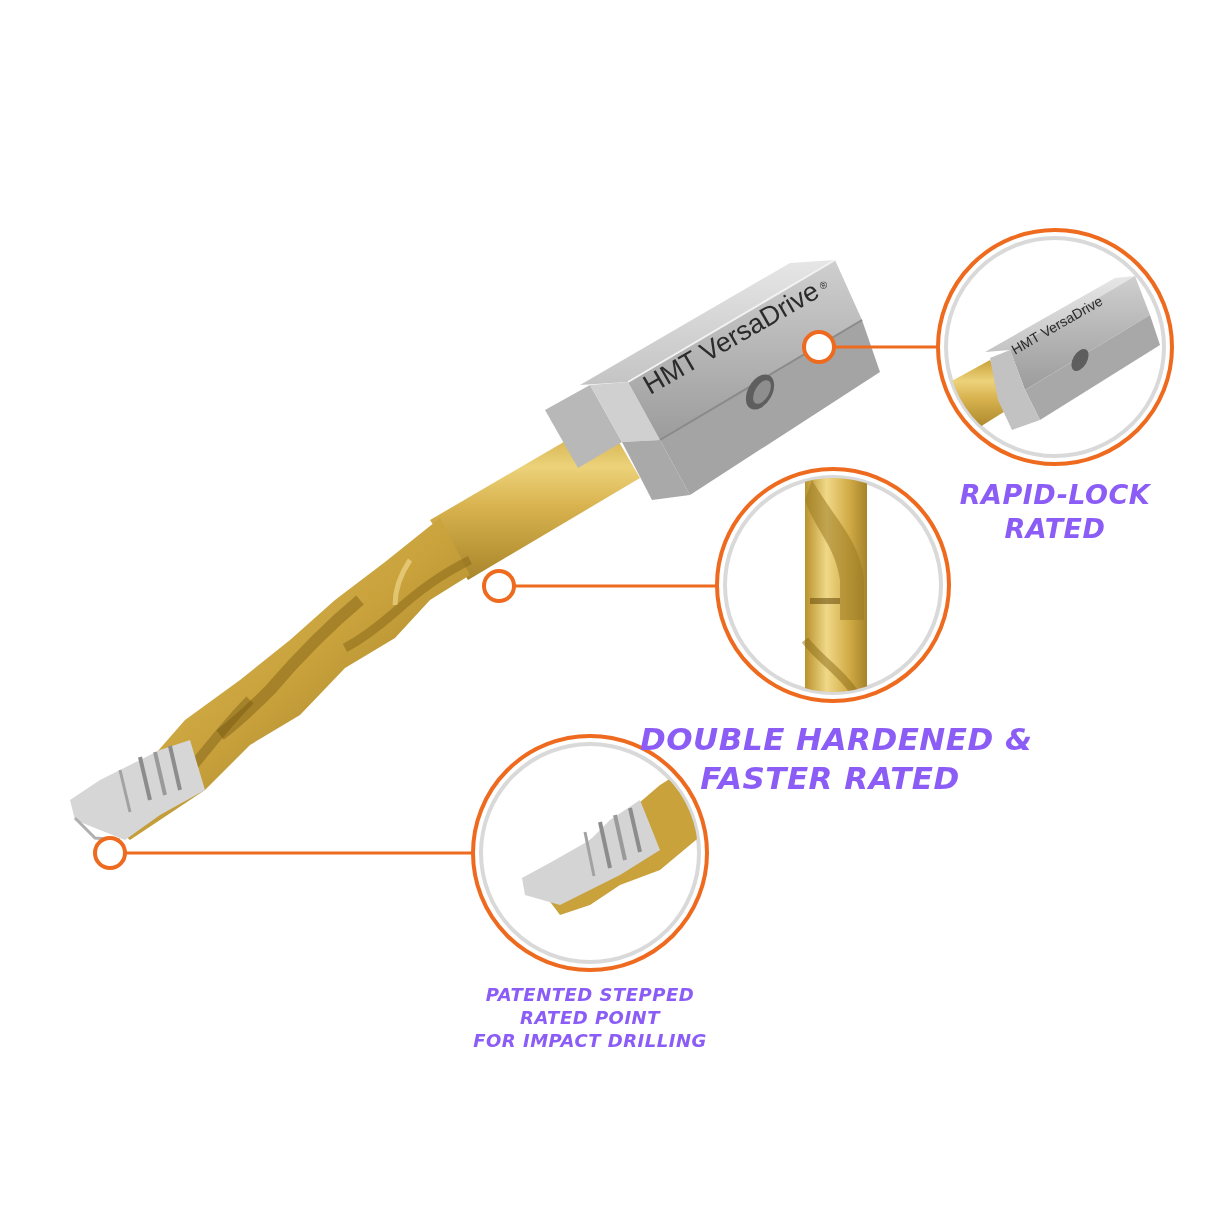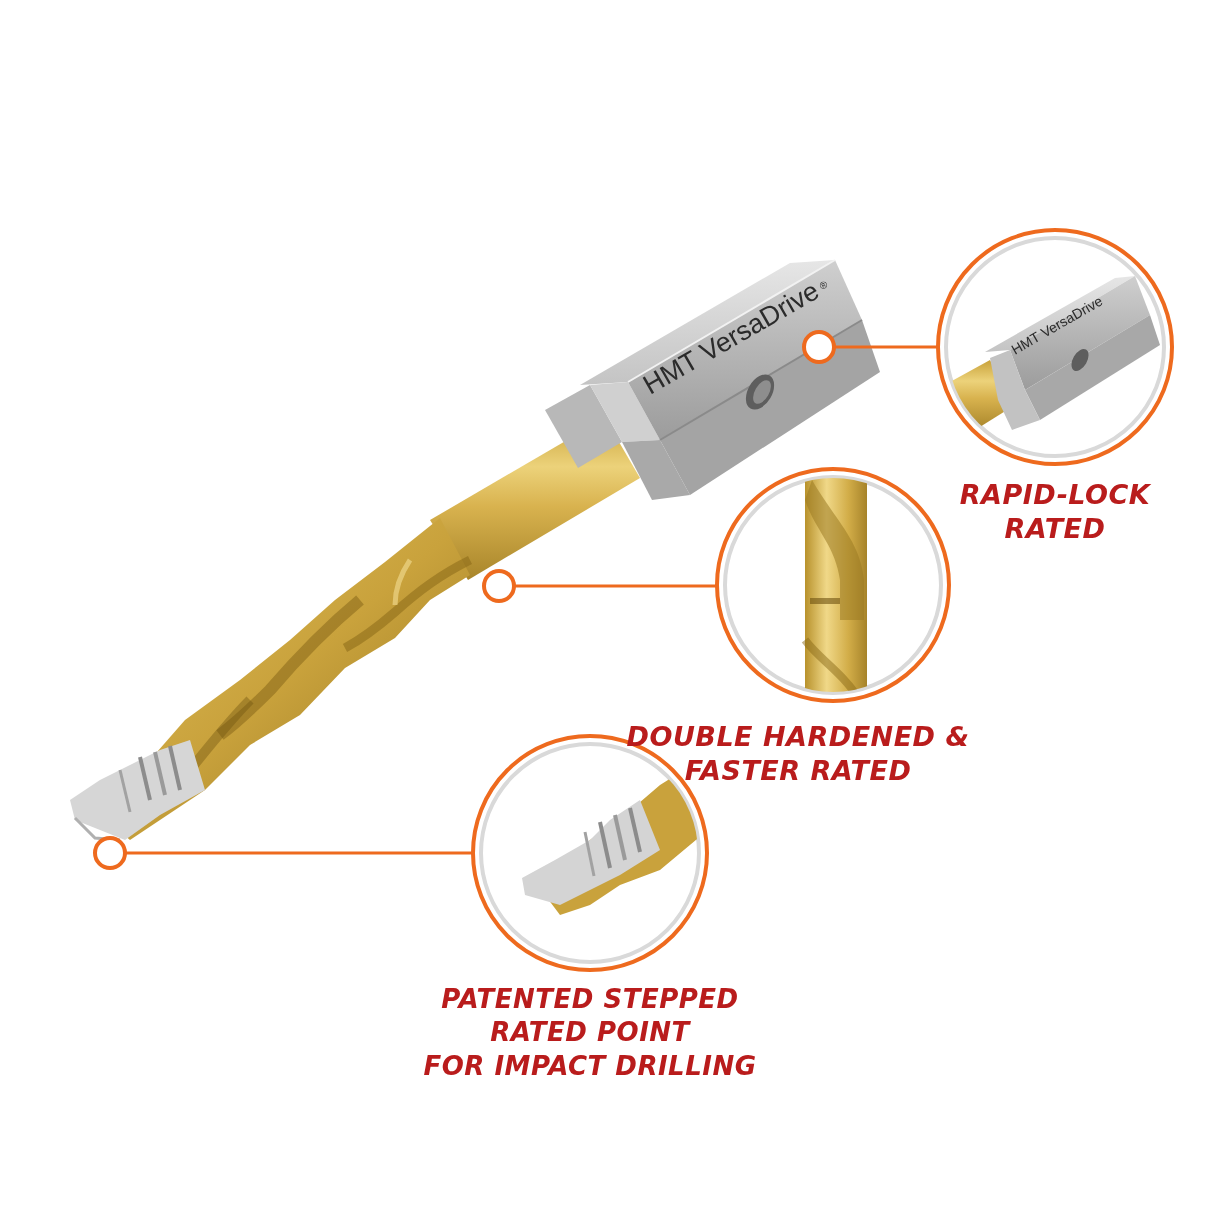--- a/index.html
+++ b/index.html
@@ -1,28 +1,28 @@
 <!DOCTYPE html>
 <html><head>
 <meta charset="utf-8">
 <style>
   html, body { margin: 0; padding: 0; background: #ffffff; }
   body { width: 1214px; height: 1214px; position: relative; overflow: hidden;
          font-family: "Liberation Sans", "DejaVu Sans", sans-serif; }
   #stage { position: absolute; left: 0; top: 0; width: 1214px; height: 1214px; }
   .label {
-    position: absolute; text-align: center; color: #b91c1c;
+    position: absolute; text-align: center; color: #8b5cf6;
     font-family: "DejaVu Sans", "Liberation Sans", sans-serif;
     font-weight: bold; font-style: italic; letter-spacing: 0.5px;
     line-height: 1.25; white-space: nowrap;
   }
   .label span { display: block; }
   #label-shank { left: 935px; top: 478px; width: 240px; font-size: 27px; }
-  #label-hard  { left: 608px; top: 720px; width: 380px; font-size: 27px; }
-  #label-point { left: 400px; top: 983px; width: 380px; font-size: 26px; line-height: 1.28; }
+  #label-hard  { left: 640px; top: 720px; width: 380px; font-size: 31px; }
+  #label-point { left: 400px; top: 983px; width: 380px; font-size: 18px; line-height: 1.28; }
 </style>
 </head>
 <body>
 
 <svg id="stage" viewBox="0 0 1214 1214" xmlns="http://www.w3.org/2000/svg">
   <defs>
     <linearGradient id="goldShaft" x1="0" y1="0" x2="0" y2="1">
       <stop offset="0" stop-color="#c9a23a"></stop>
       <stop offset="0.3" stop-color="#ecd27a"></stop>
       <stop offset="0.55" stop-color="#d8b24e"></stop>

